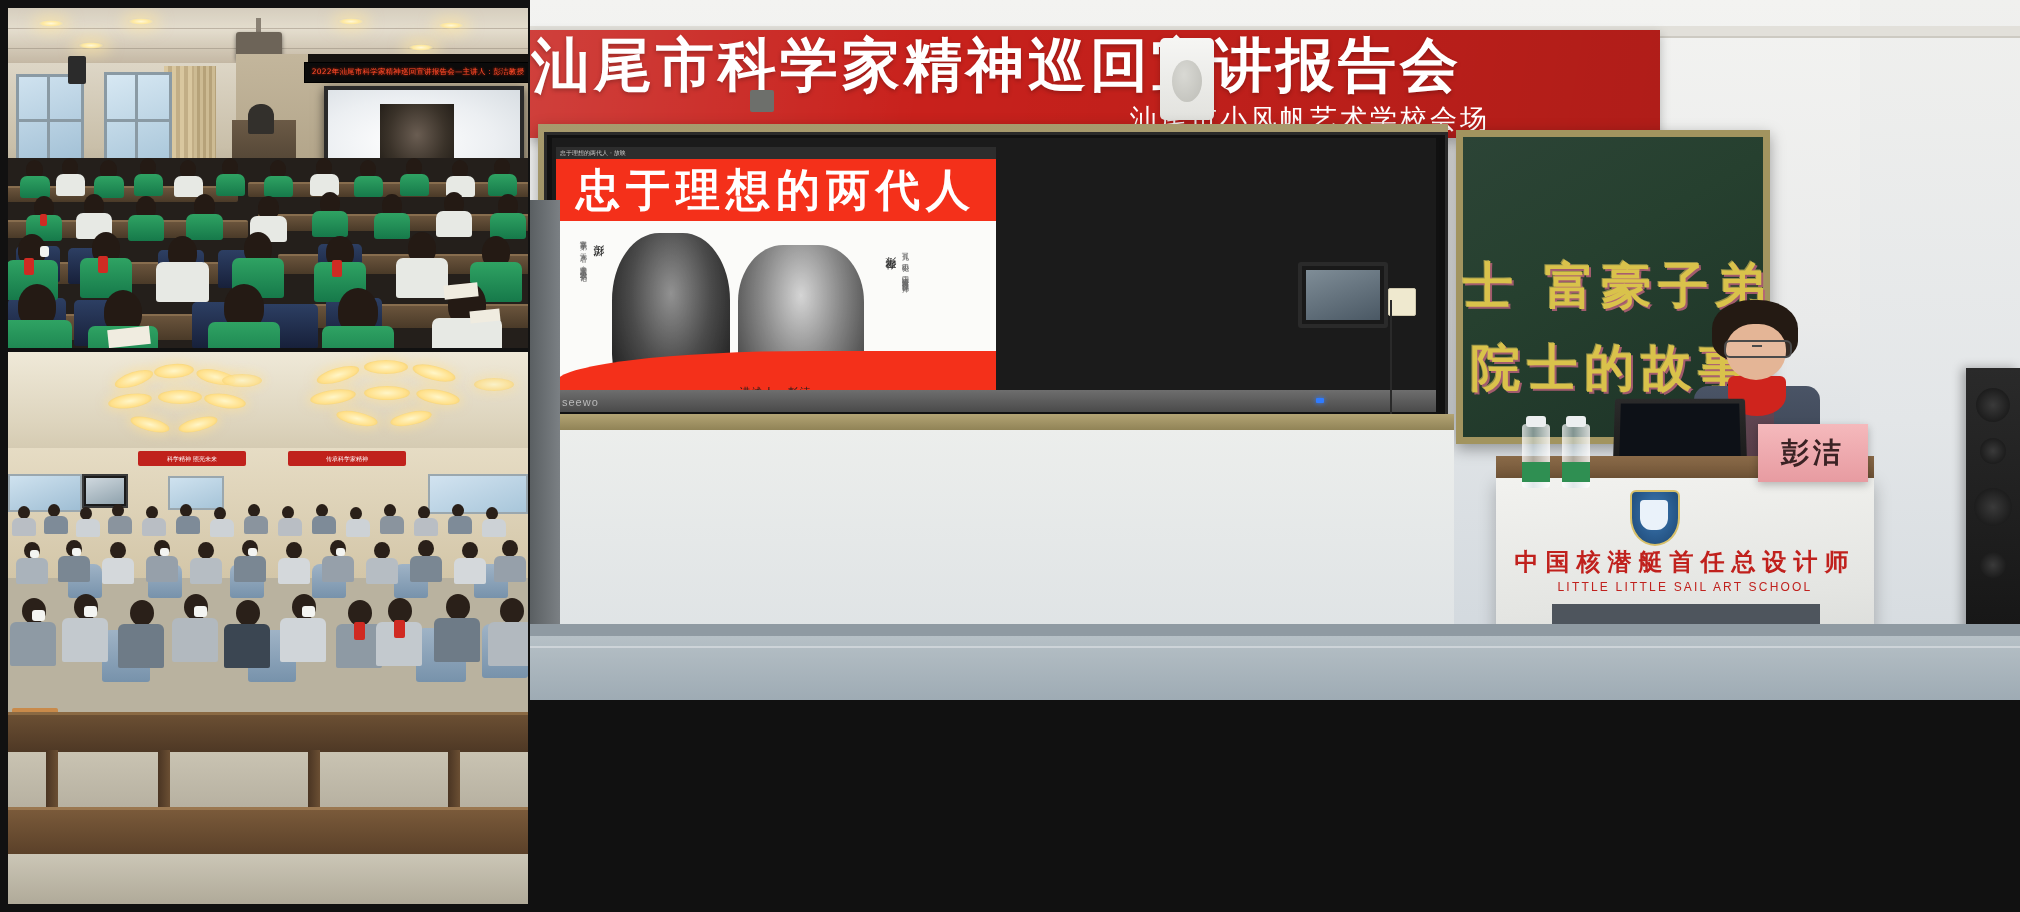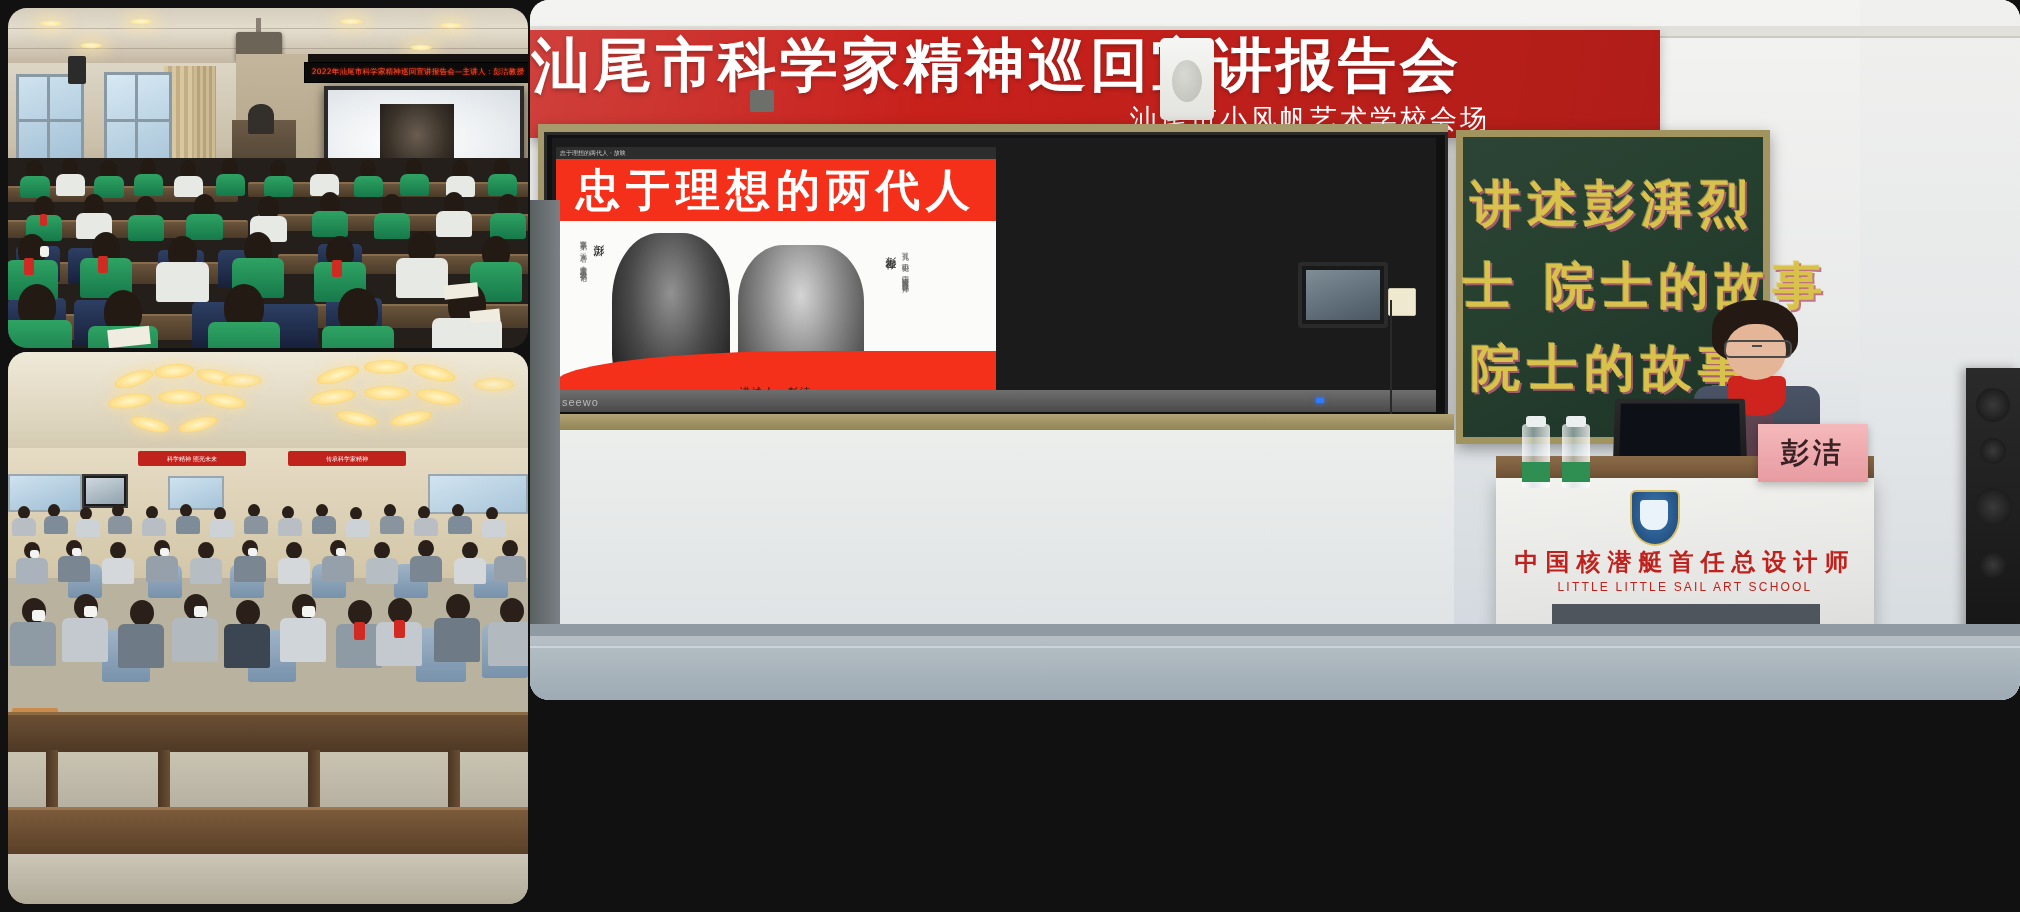--- a/index.html
+++ b/index.html
@@ -1,20 +1,20 @@
 <!DOCTYPE html>
 <html><head>
 <meta charset="utf-8">
 <style>
   html,body{margin:0;padding:0;background:#000;}
   body{width:2020px;height:912px;font-family:"Liberation Sans",sans-serif;overflow:hidden;}
   #stage{position:relative;width:2020px;height:912px;background:#111;}
 
   
-  .ph{position:absolute;overflow:hidden;border-radius:19px;}
+  .ph{position:absolute;overflow:hidden;}
   .abs{position:absolute;}
   .cn{font-family:"DejaVu Sans",sans-serif;}
 
   
   #photoTop{left:8px;top:8px;width:520px;height:340px;background:#2c2622;}
   #ptCeil{left:0;top:0;width:520px;height:72px;
     background:linear-gradient(180deg,#cfc6b4 0%,#e0d8c6 30%,#bcae97 75%,#8e8471 100%);}
   .ptPanel{position:absolute;height:20px;background:rgba(255,255,255,.14);border-bottom:1px solid rgba(90,70,50,.35);}
   .ptLight{position:absolute;width:26px;height:7px;border-radius:50%;
     background:radial-gradient(ellipse at center,#fff8d8 0%,#ffe9a0 45%,rgba(255,220,130,0) 75%);
@@ -554,22 +554,21 @@
         <div class="prVDesc cn" style="left:344px;top:26px;height:152px;">孤儿—小囚犯—中国核潜艇首任总设计师</div>
         <div class="abs" id="prSlideSwoosh"></div>
         <div class="abs cn" id="prSlideFooter">讲述人：彭洁</div>
       </div>
     </div>
     <div class="abs" id="prDispBezel"></div>
     <div class="abs" id="prSeewo">seewo</div>
     <div class="abs" id="prDispLed"></div>
 
     <div class="abs" id="prChalk">
-      <div class="prChalkLine cn" style="left:0;top:34px;">讲述彭湃烈</div>
-      <div class="prChalkLine cn" style="left:0;top:116px;">士 院士的故事</div>
+      <div class="prChalkLine cn" style="left:0;top:116px;">士 富豪子弟</div>
       <div class="prChalkLine cn" style="left:0;top:198px;">院士的故事</div>
     </div>
 
     <div class="abs" id="prMon">
       <div class="abs" id="prMonScr"></div>
     </div>
     <div class="abs" id="prMonPlug"></div>
     <div class="abs" id="prCable"></div>
     <div class="abs" id="prCable2"></div>
 

